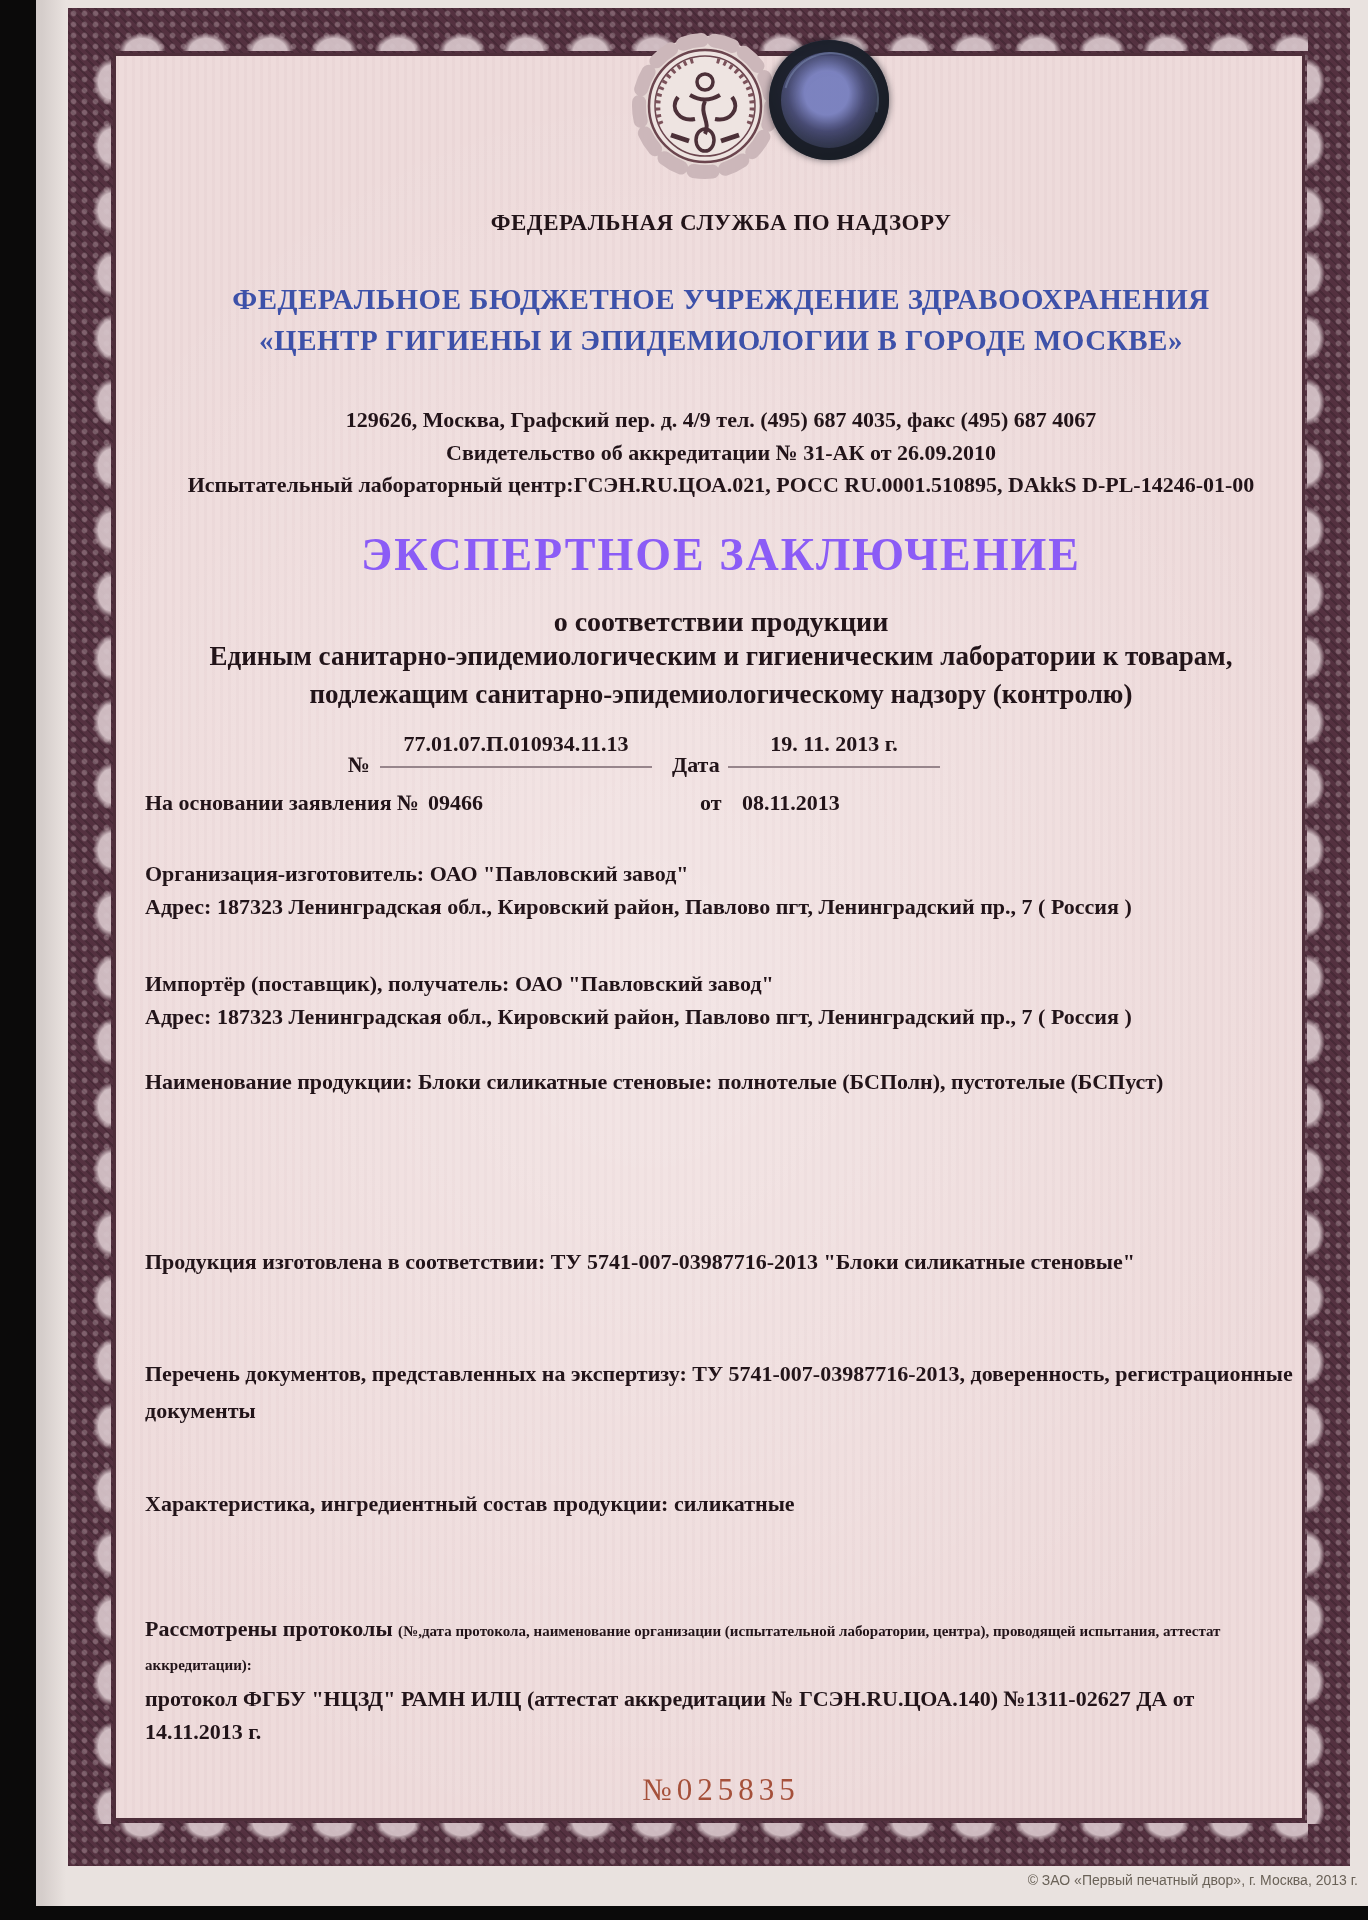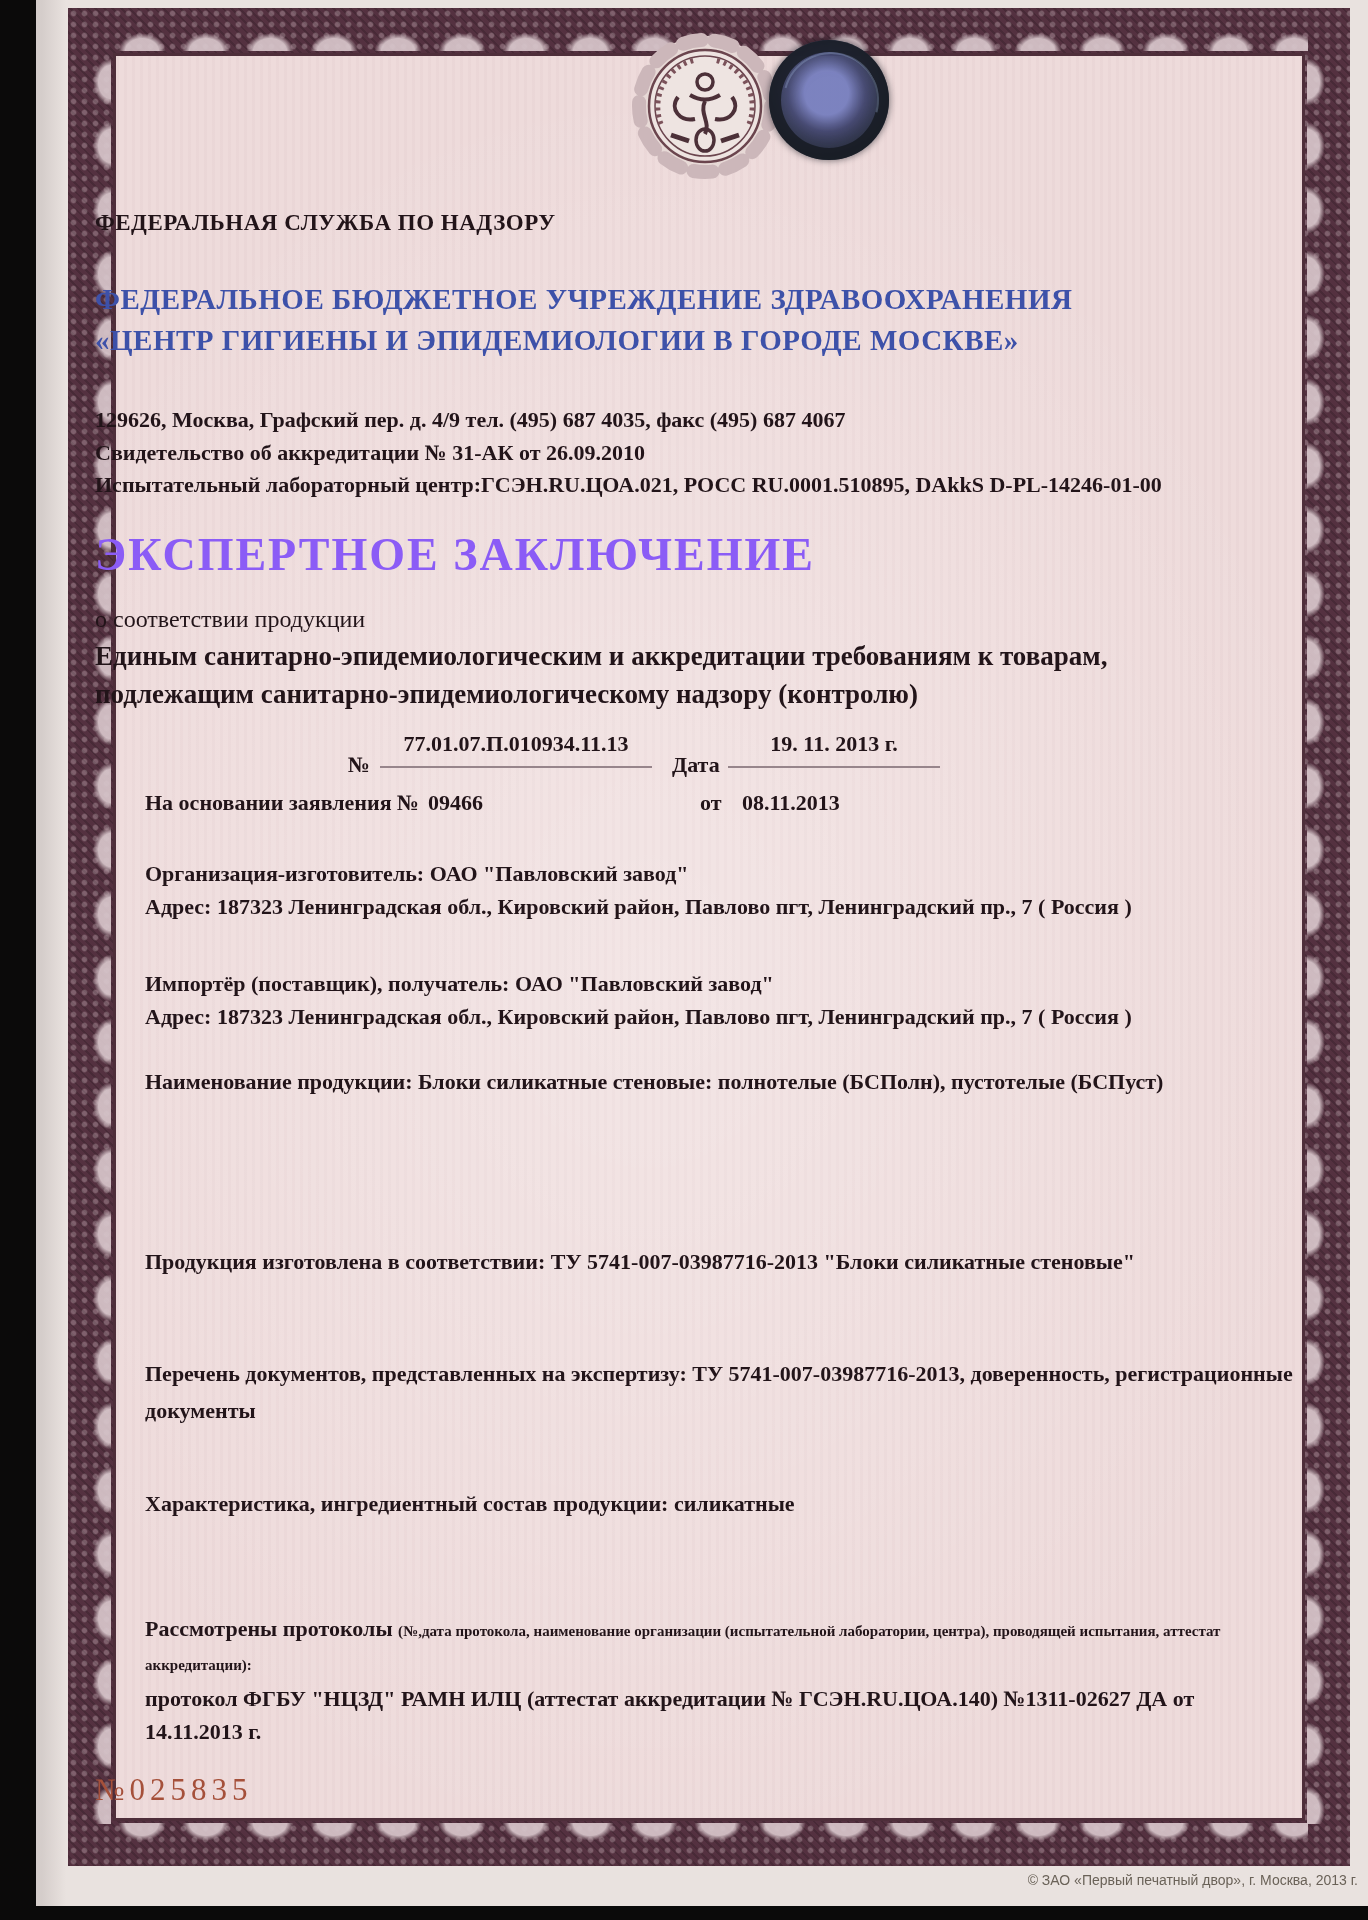--- a/index.html
+++ b/index.html
@@ -39,27 +39,27 @@
   .inner {
     position:absolute; left:45px; top:45px; right:45px; bottom:45px;
     background-color:#eedbdb;
     background-image:
       radial-gradient(ellipse 700px 900px at 45% 52%, rgba(255,255,255,.30), rgba(255,255,255,0)),
       repeating-linear-gradient(90deg, rgba(170,130,140,.05) 0 3px, rgba(255,255,255,0) 3px 8px);
     border:3px solid #4e2e3a;
   }
   .content { position:absolute; inset:0; color:#221419; }
   .abs { position:absolute; }
-  .ctr { left:95px; width:1192px; }
+  .ctr { left:125px; width:1192px; text-align:center; }
   .blk { left:145px; width:1170px; text-align:left; }
   .h-sm  { font-size:23px; font-weight:bold; letter-spacing:.5px; }
   .h-blue{ font-size:29px; font-weight:bold; color:#3d51a9; letter-spacing:.5px; }
   .h-adr { font-size:22px; font-weight:bold; }
   .title { font-size:46px; font-weight:bold; color:#8b5cf6; letter-spacing:2px; }
-  .sub1  { font-size:24px; font-weight:normal; }
+  .sub1  { font-size:28px; font-weight:bold; }
   .sub2  { font-size:27px; font-weight:bold; }
   .body-t{ font-size:22px; font-weight:bold; line-height:33px; }
   .uline { border-bottom:2px solid #97858b; padding-bottom:9px; text-align:center; }
   .small-note { font-size:15px; font-weight:bold; }
   .serial { font-size:31px; letter-spacing:5px; color:#a5503a; }
   .credit { font-family:"Liberation Sans", sans-serif; font-size:14px; font-weight:normal; color:#6a6258; }
 
   .emblem { position:absolute; left:575px; top:26px; width:340px; height:158px; }
   .hologram {
     position:absolute; left:194px; top:14px; width:120px; height:120px; border-radius:50%;
@@ -111,21 +111,21 @@
   <div class="abs ctr h-sm" style="top:210px">ФЕДЕРАЛЬНАЯ СЛУЖБА ПО НАДЗОРУ</div>
   <div class="abs ctr h-blue" style="top:283px">ФЕДЕРАЛЬНОЕ БЮДЖЕТНОЕ УЧРЕЖДЕНИЕ ЗДРАВООХРАНЕНИЯ</div>
   <div class="abs ctr h-blue" style="top:324px">«ЦЕНТР ГИГИЕНЫ И ЭПИДЕМИОЛОГИИ В ГОРОДЕ МОСКВЕ»</div>
 
   <div class="abs ctr h-adr" style="top:407px">129626, Москва, Графский пер. д. 4/9 тел. (495) 687 4035, факс (495) 687 4067</div>
   <div class="abs ctr h-adr" style="top:440px">Свидетельство об аккредитации № 31-АК от 26.09.2010</div>
   <div class="abs ctr h-adr" style="top:472px">Испытательный лабораторный центр:ГСЭН.RU.ЦОА.021, РОСС RU.0001.510895, DAkkS D-PL-14246-01-00</div>
 
   <div class="abs ctr title" style="top:528px">ЭКСПЕРТНОЕ ЗАКЛЮЧЕНИЕ</div>
   <div class="abs ctr sub1" style="top:606px">о соответствии продукции</div>
-  <div class="abs ctr sub2" style="top:641px">Единым санитарно-эпидемиологическим и аккредитации требованиям к товарам,</div>
+  <div class="abs ctr sub2" style="top:641px">Единым санитарно-эпидемиологическим и гигиеническим лаборатории к товарам,</div>
   <div class="abs ctr sub2" style="top:679px">подлежащим санитарно-эпидемиологическому надзору (контролю)</div>
 
   <div class="abs body-t" style="left:348px; top:748px">№</div>
   <div class="abs body-t uline" style="left:380px; top:731px; width:272px; line-height:26px">77.01.07.П.010934.11.13</div>
   <div class="abs body-t" style="left:672px; top:748px">Дата</div>
   <div class="abs body-t uline" style="left:728px; top:731px; width:212px; line-height:26px">19. 11. 2013 г.</div>
 
   <div class="abs body-t" style="left:145px; top:786px">На основании заявления №</div>
   <div class="abs body-t" style="left:428px; top:786px">09466</div>
   <div class="abs body-t" style="left:700px; top:786px">от</div>

